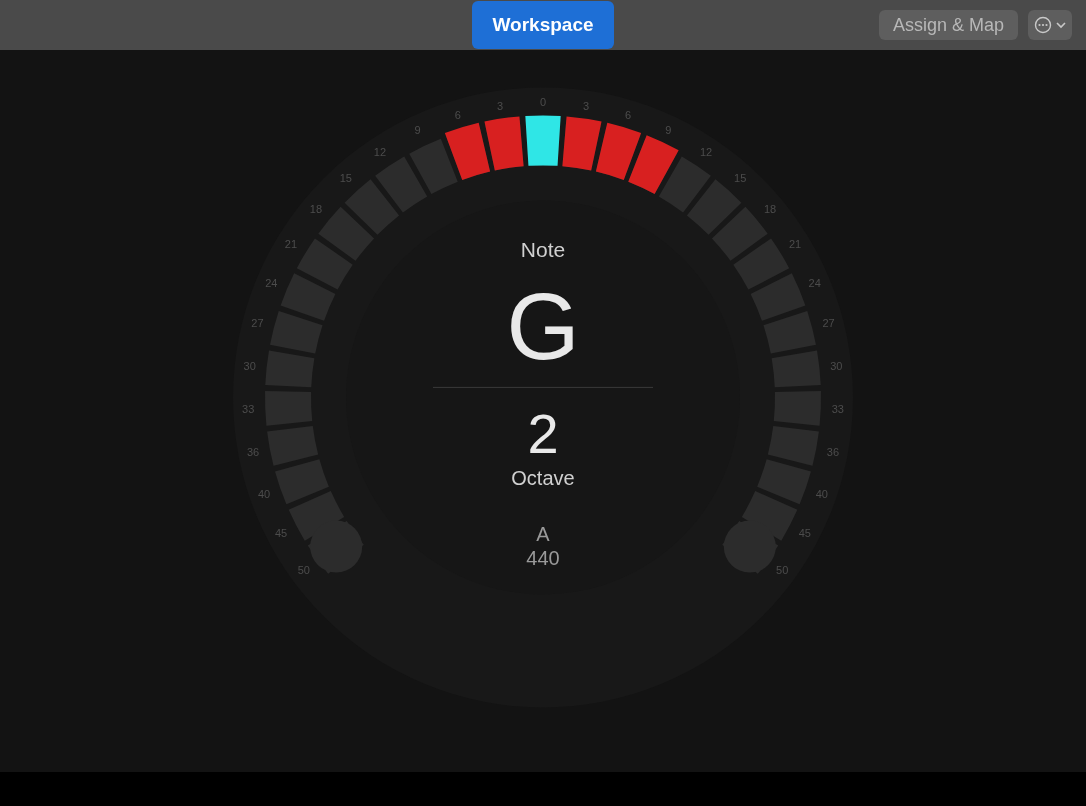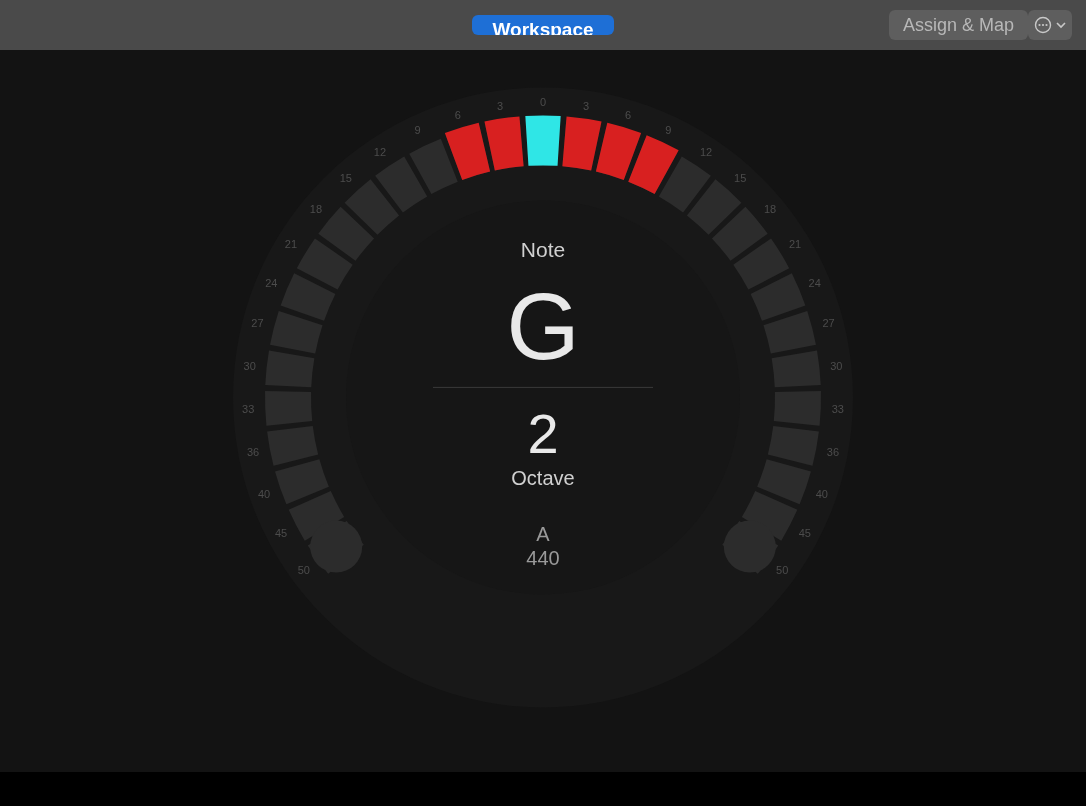--- a/index.html
+++ b/index.html
@@ -1,20 +1,20 @@
 <!DOCTYPE html>
 <html><head>
 <meta charset="utf-8">
 <style>
   html,body{margin:0;padding:0;width:1086px;height:806px;background:#000;font-family:-apple-system,BlinkMacSystemFont,"Helvetica Neue",Arial,sans-serif;overflow:hidden;}
   .toolbar{position:absolute;top:0;left:0;right:0;height:50px;background:#4a4a4a;display:flex;align-items:center;justify-content:center;}
   .seg{display:flex;border-radius:6px;overflow:hidden;background:#3a3a3a;}
-  .seg button{border:0;background:transparent;color:#c8c8c8;font-size:19px;padding:4px 20px;height:20px;cursor:pointer;}
+  .seg button{border:0;background:transparent;color:#c8c8c8;font-size:19px;padding:4px 20px;height:48px;cursor:pointer;}
   .seg button.active{background:#1e6fd6;color:#fff;font-weight:600;}
-  .toolbar-right{position:absolute;right:14px;display:flex;align-items:center;}
+  .toolbar-right{position:absolute;right:14px;display:flex;align-items:center;gap:10px;}
   .btn-assign{background:#5e5e5e;color:#b8b8b8;border:0;border-radius:6px;font-size:18px;padding:4px 14px;height:30px;cursor:pointer;}
   .btn-more{background:#5e5e5e;border:0;border-radius:6px;height:30px;width:44px;display:flex;align-items:center;justify-content:center;gap:4px;cursor:pointer;}
   .btn-more svg{display:block;}
   .stage{position:absolute;top:50px;left:0;right:0;bottom:34px;background:#131313;}
   .band{position:absolute;left:0;right:0;bottom:0;height:34px;background:#000;}
   .gauge{position:absolute;left:50%;top:50%;transform:translate(-50%,-52%);}
   .tick-label{font:11px/1 -apple-system,Arial,sans-serif;fill:#4c4c4c;}
   .center-text{fill:#e9e9e9;}
   .center-sub{fill:#d0d0d0;}
   .center-sm{fill:#9a9a9a;}

